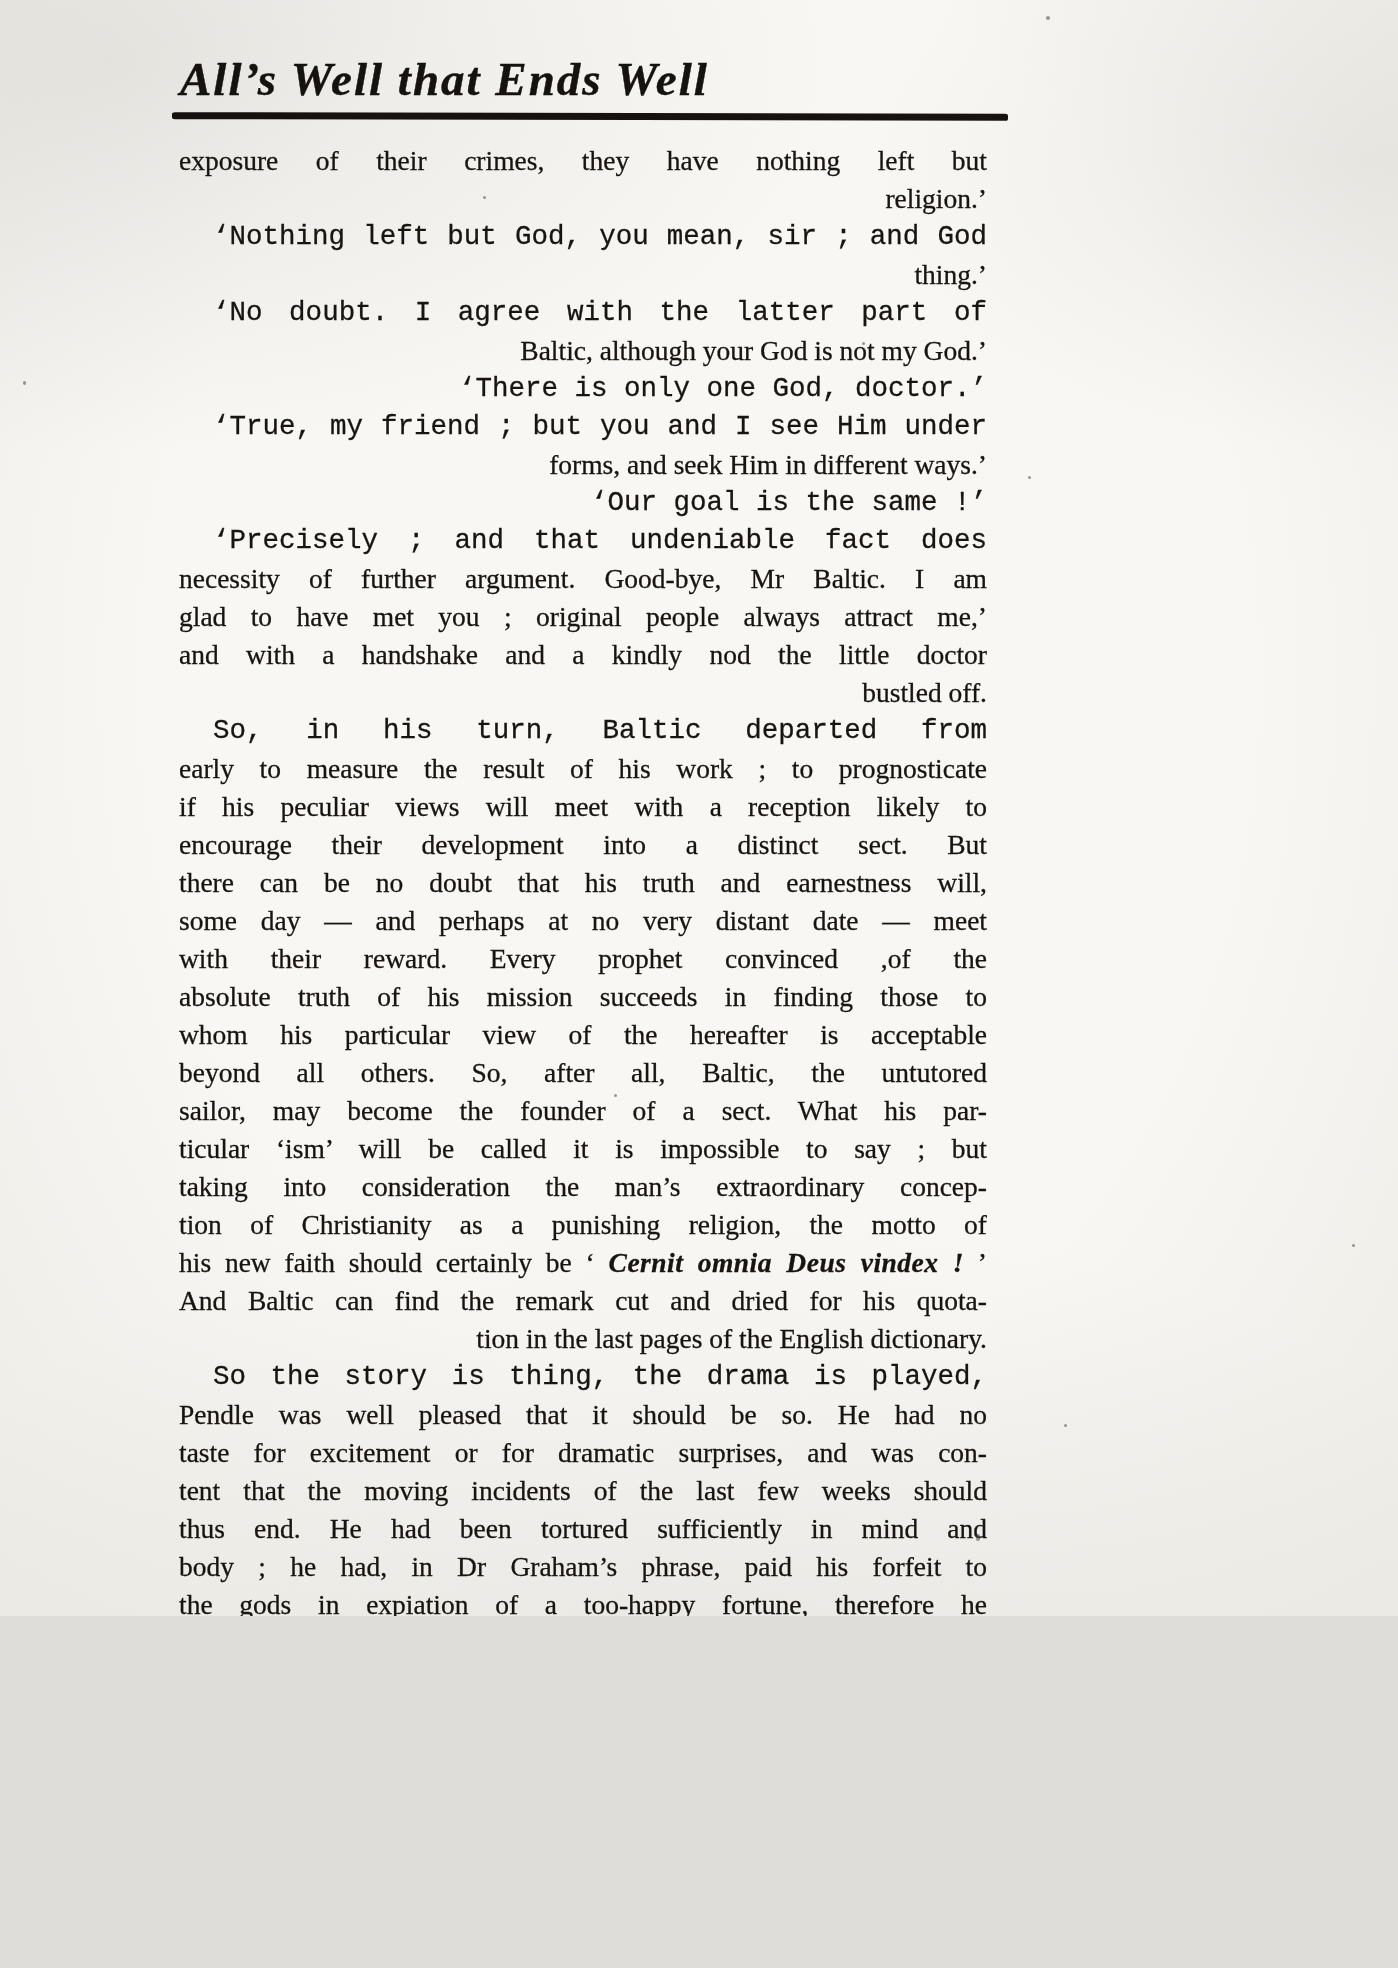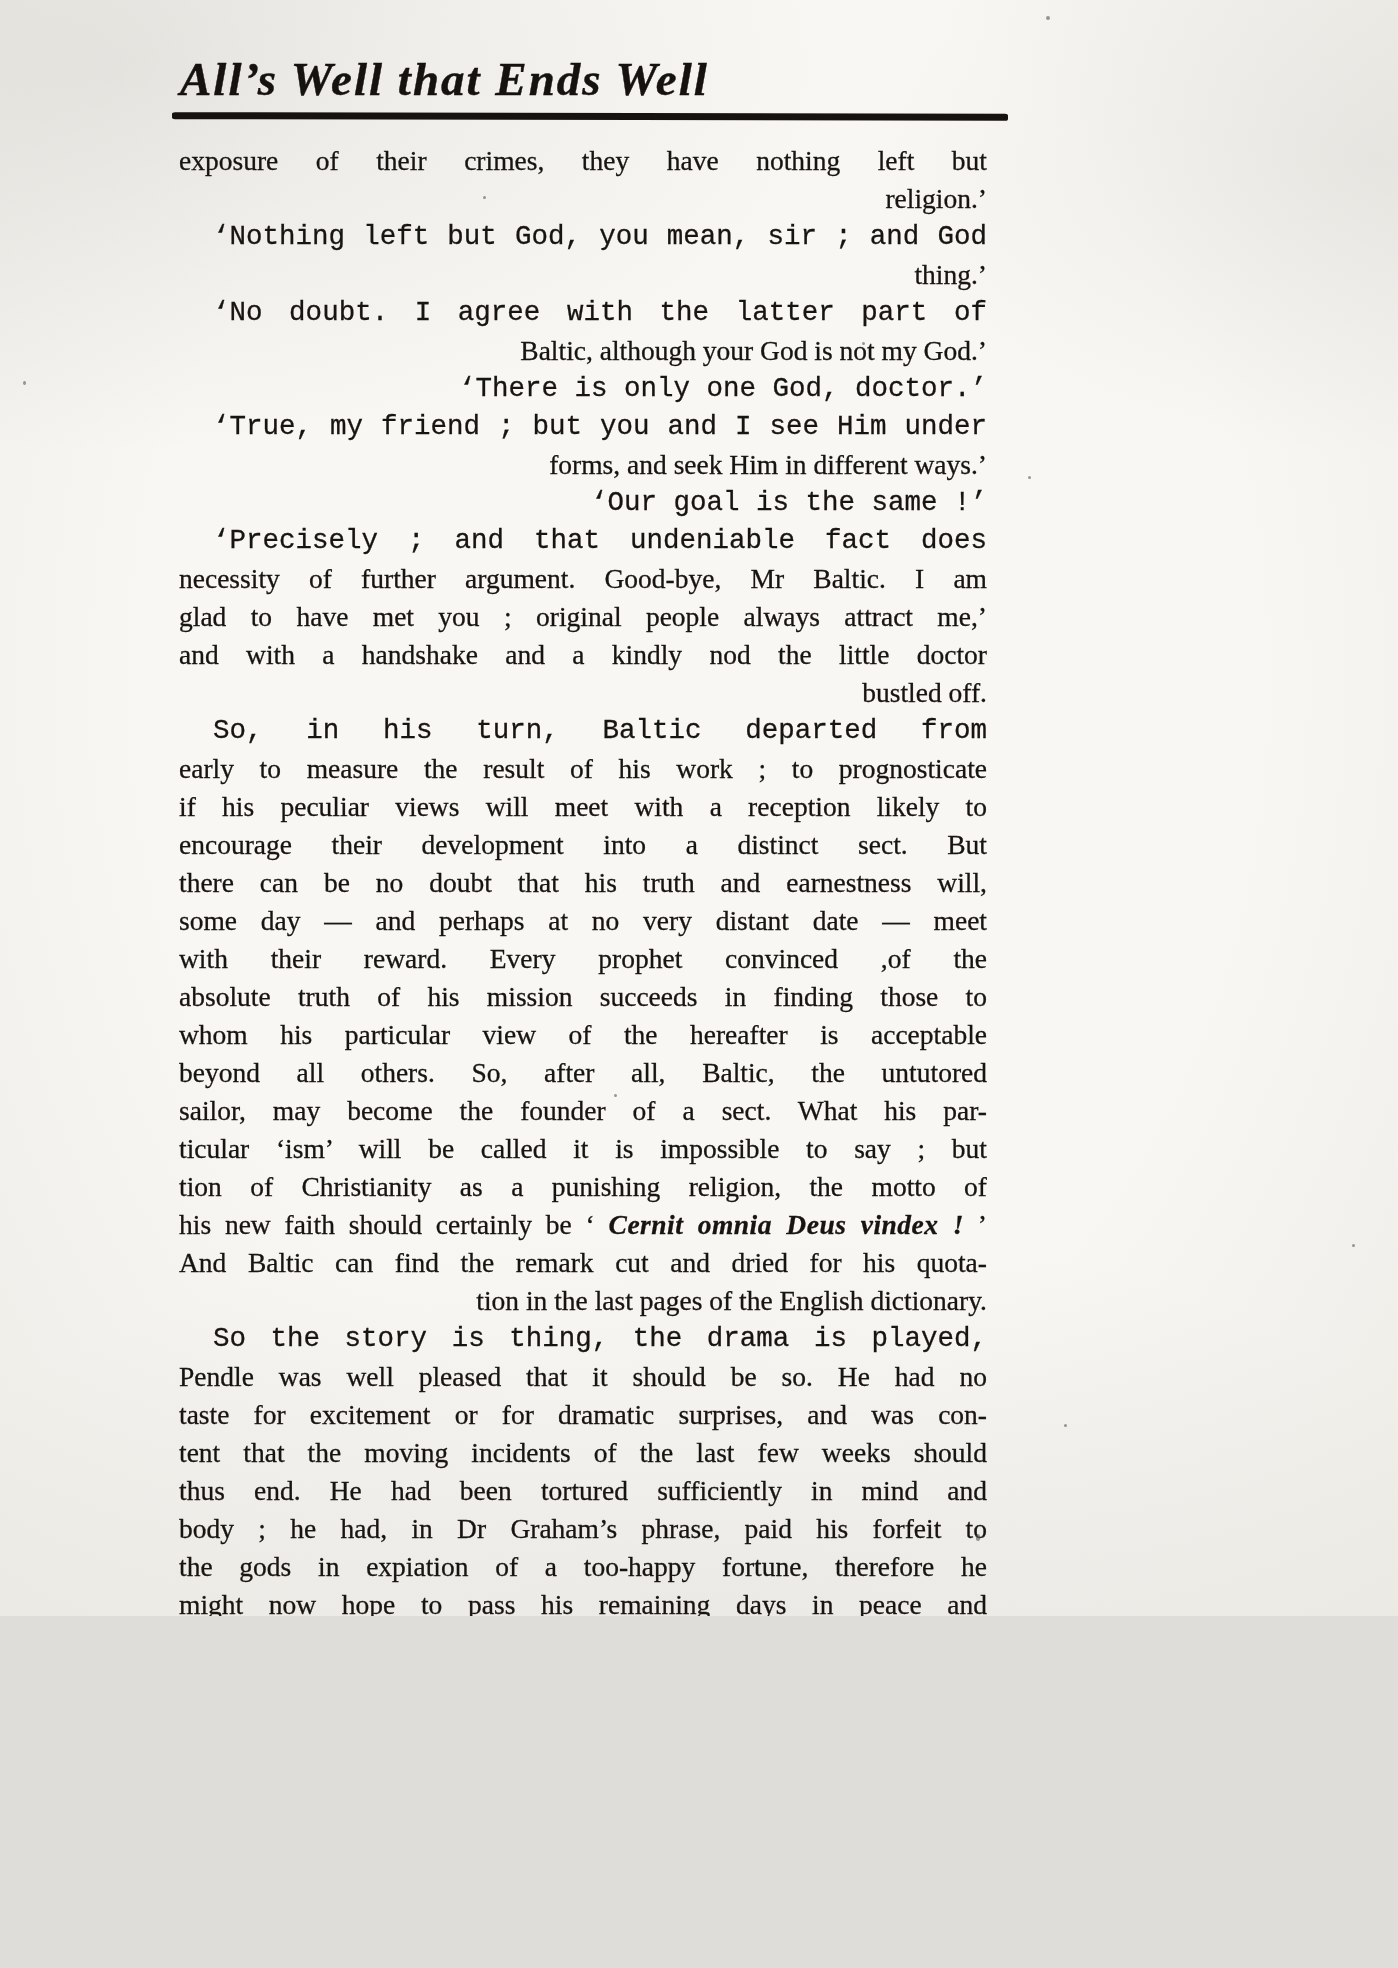--- a/index.html
+++ b/index.html
@@ -144,20 +144,21 @@
         <div class="line j">if his peculiar views will meet with a reception likely to</div>
         <div class="line j">encourage their development into a distinct sect.  But</div>
         <div class="line j">there can be no doubt that his truth and earnestness will,</div>
         <div class="line j">some day — and perhaps at no very distant date — meet</div>
         <div class="line j">with their reward.  Every prophet convinced ,of the</div>
         <div class="line j">absolute truth of his mission succeeds in finding those to</div>
         <div class="line j">whom his particular view of the hereafter is acceptable</div>
         <div class="line j">beyond all others.  So, after all, Baltic, the untutored</div>
         <div class="line j">sailor, may become the founder of a sect.  What his par-</div>
         <div class="line j">ticular ‘ism’ will be called it is impossible to say ; but</div>
+        <div class="line j">taking into consideration the man’s extraordinary concep-</div>
         <div class="line j">tion of Christianity as a punishing religion, the motto of</div>
         <div class="line j"><span>his new faith should certainly be ‘ </span><span class="it">Cernit omnia Deus vindex !</span><span> ’</span></div>
         <div class="line j">And Baltic can find the remark cut and dried for his quota-</div>
         <div class="line">tion in the last pages of the English dictionary.</div>
       </div>
       <div class="para indent">
         <div class="line j">So the story is thing, the drama is played, and Bishop</div>
         <div class="line j">Pendle was well pleased that it should be so.  He had no</div>
         <div class="line j">taste for excitement or for dramatic surprises, and was con-</div>
         <div class="line j">tent that the moving incidents of the last few weeks should</div>

